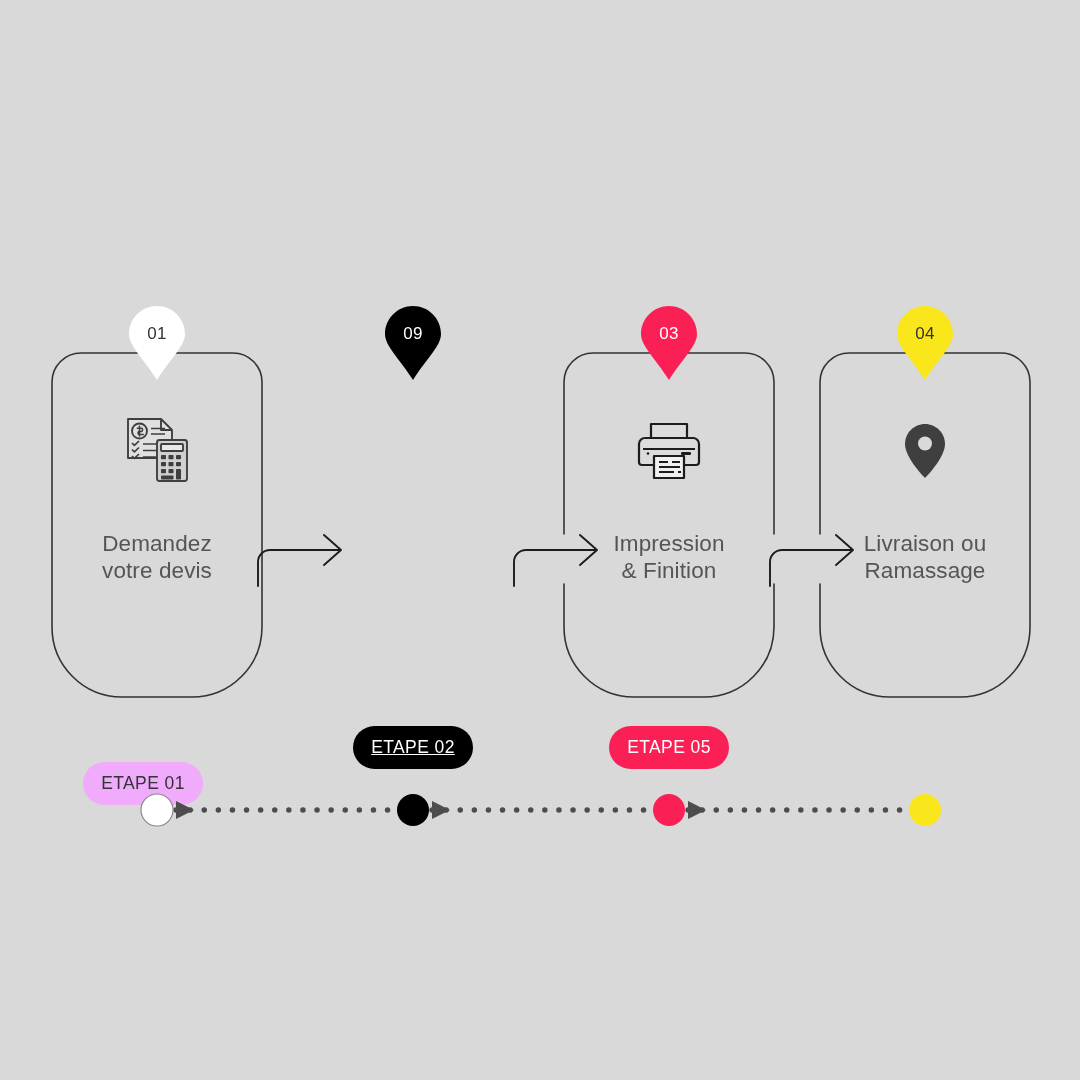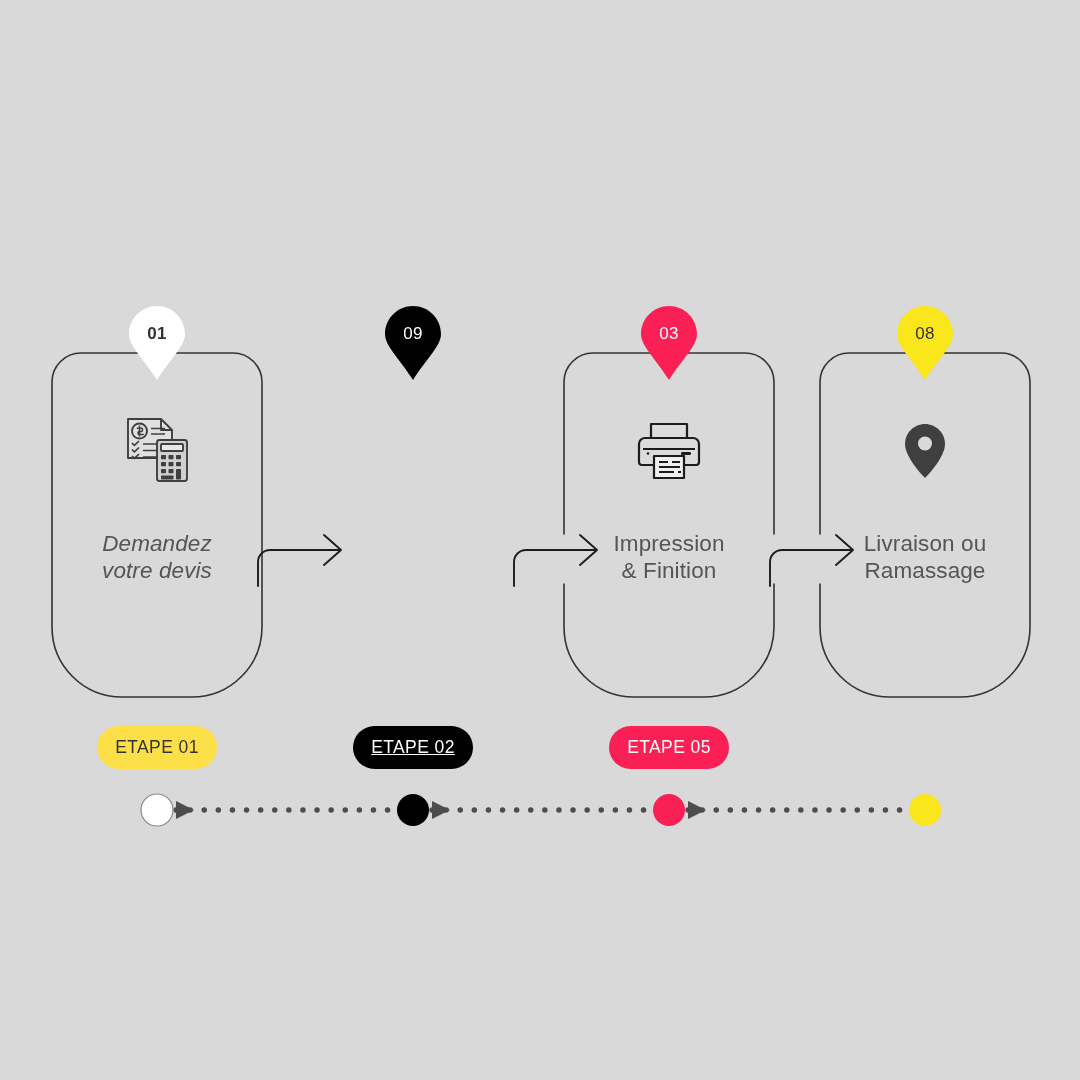--- a/index.html
+++ b/index.html
@@ -80,21 +80,21 @@
   .timeline{position:absolute;left:0;top:780px;width:1080px;height:60px;}
   .timeline svg{display:block;}
 </style>
 </head>
 <body>
 
 <div id="stage">
 
   <div class="cards">
 
-    <div class="card" style="left:51px;font-style:italic;">
+    <div class="card" style="left:51px;">
       <svg class="card-outline" viewBox="0 0 212 345">
         <path d="M 106 1 L 30 1 A 29 29 0 0 0 1 30 L 1 196
                  M 1 196 L 1 275 A 70 70 0 0 0 71 345 L 141 345 A 70 70 0 0 0 211 275 L 211 232
                  M 211 232 L 211 182
                  M 211 182 L 211 30 A 29 29 0 0 0 182 1 L 106 1" fill="none" stroke="#333333" stroke-width="1.6" stroke-linecap="round"></path>
       </svg>
       <div class="card-inner">
         <svg class="card-icon" viewBox="0 0 74 74">
           <g fill="none" stroke="#3f3f3f" stroke-width="1.9" stroke-linejoin="round">
             <path d="M8 5 h33 l11 11 v28 h-44 z" fill="#e0e0e0"></path>
@@ -186,42 +186,42 @@
     <svg width="110" height="70" viewBox="0 0 110 70">
       <path d="M2 66 L2 42 A 12 12 0 0 1 14 30 L 84 30" fill="none" stroke="#1c1c1c" stroke-width="1.9" stroke-linecap="round"></path>
       <path d="M68 15 L85 30 L68 45" fill="none" stroke="#1c1c1c" stroke-width="1.9" stroke-linecap="round" stroke-linejoin="round"></path>
     </svg>
   </div>
 
   <div class="pin" style="left:129px;">
     <svg viewBox="0 0 56 76">
       <path d="M28 0 C12.5 0 0 12.5 0 28 C0 40 14 52 28 74 C42 52 56 40 56 28 C56 12.5 43.5 0 28 0 Z" fill="#ffffff"></path>
     </svg>
-    <div class="pin-label" style="color:#333333;font-weight:bold;">01</div>
+    <div class="pin-label" style="color:#333333;">01</div>
   </div>
   <div class="pin" style="left:385px;">
     <svg viewBox="0 0 56 76">
       <path d="M28 0 C12.5 0 0 12.5 0 28 C0 40 14 52 28 74 C42 52 56 40 56 28 C56 12.5 43.5 0 28 0 Z" fill="#000000"></path>
     </svg>
     <div class="pin-label" style="color:#ffffff;">09</div>
   </div>
   <div class="pin" style="left:641px;text-align:center;">
     <svg viewBox="0 0 56 76">
       <path d="M28 0 C12.5 0 0 12.5 0 28 C0 40 14 52 28 74 C42 52 56 40 56 28 C56 12.5 43.5 0 28 0 Z" fill="#fa2056"></path>
     </svg>
     <div class="pin-label" style="color:#ffffff;">03</div>
   </div>
   <div class="pin" style="left:897px;">
     <svg viewBox="0 0 56 76">
       <path d="M28 0 C12.5 0 0 12.5 0 28 C0 40 14 52 28 74 C42 52 56 40 56 28 C56 12.5 43.5 0 28 0 Z" fill="#f9e71c"></path>
     </svg>
-    <div class="pin-label" style="color:#333333;">08</div>
-  </div>
-
-  <div class="pill" style="left:97px;width:120px;background:#fde047;color:#333333;">ETAPE 01</div>
+    <div class="pin-label" style="color:#333333;">04</div>
+  </div>
+
+  <div class="pill" style="left:83px;width:120px;background:#f0abfc;color:#333333;margin-top:36px;">ETAPE 01</div>
   <div class="pill" style="left:353px;width:120px;background:#000000;color:#ffffff;text-decoration:underline;">ETAPE 02</div>
   <div class="pill" style="left:609px;width:120px;background:#fa2056;color:#ffffff;">ETAPE 05</div>
 
   <div class="timeline">
     <svg width="1080" height="60" viewBox="0 0 1080 60">
       <g>
         <line x1="176" y1="30" x2="398" y2="30" stroke="#4d4d4d" stroke-width="5.4" stroke-linecap="round" stroke-dasharray="0.1 14"></line>
         <line x1="432" y1="30" x2="654" y2="30" stroke="#4d4d4d" stroke-width="5.4" stroke-linecap="round" stroke-dasharray="0.1 14"></line>
         <line x1="688" y1="30" x2="910" y2="30" stroke="#4d4d4d" stroke-width="5.4" stroke-linecap="round" stroke-dasharray="0.1 14"></line>
       </g>

